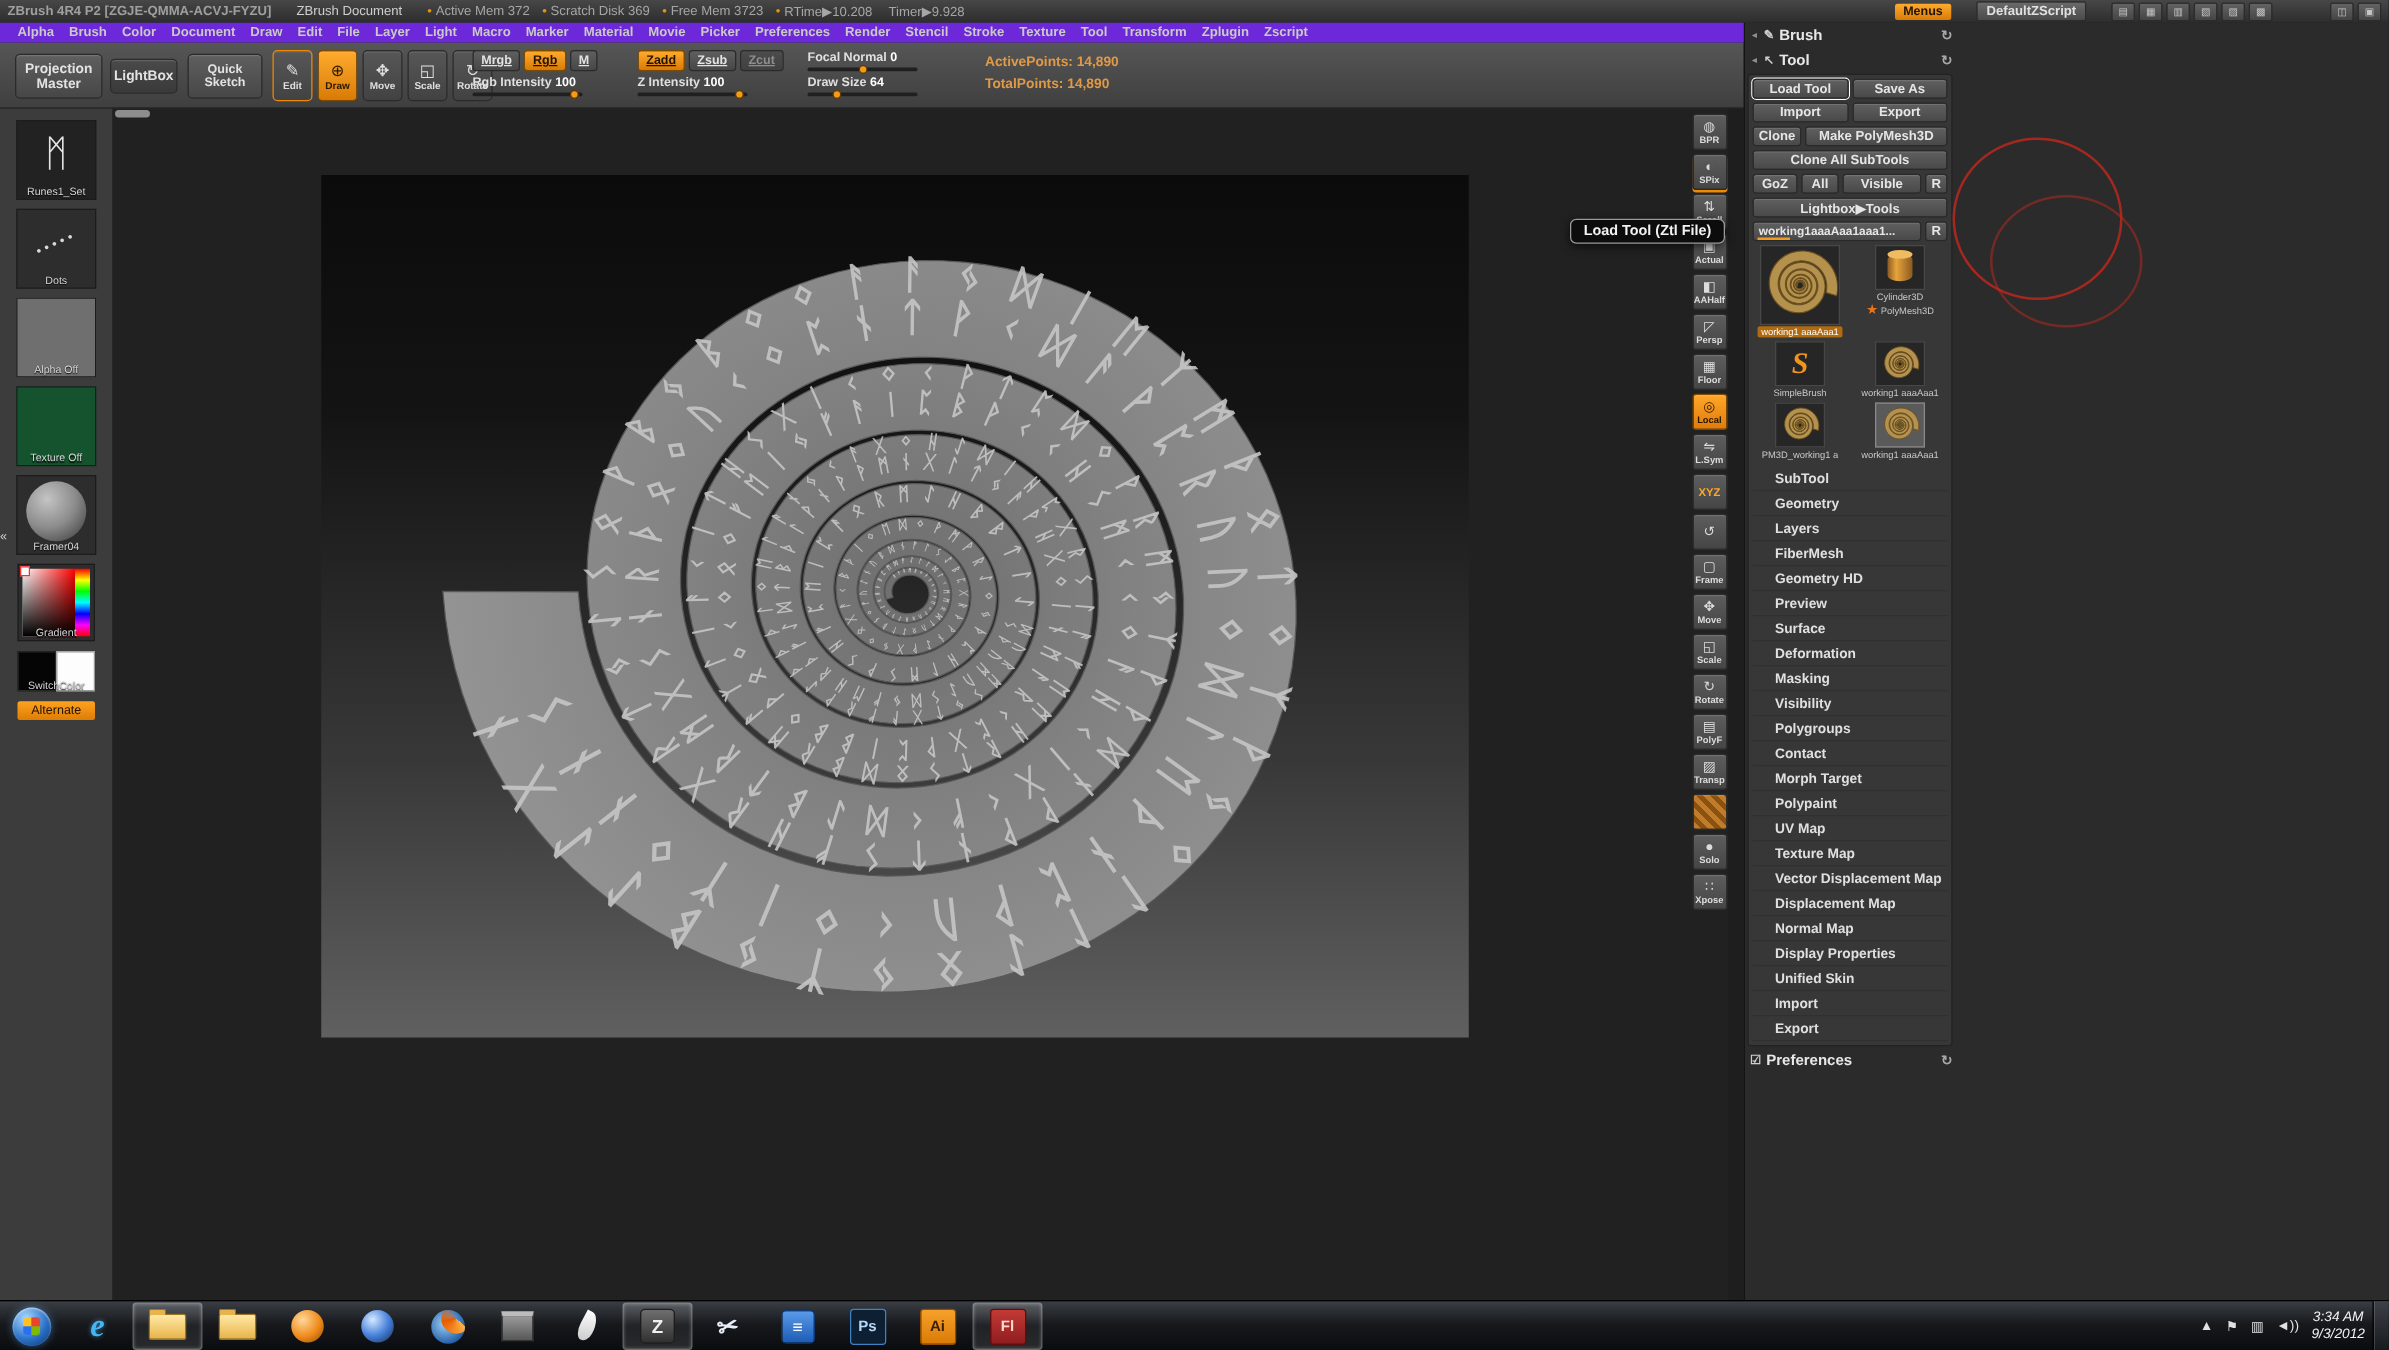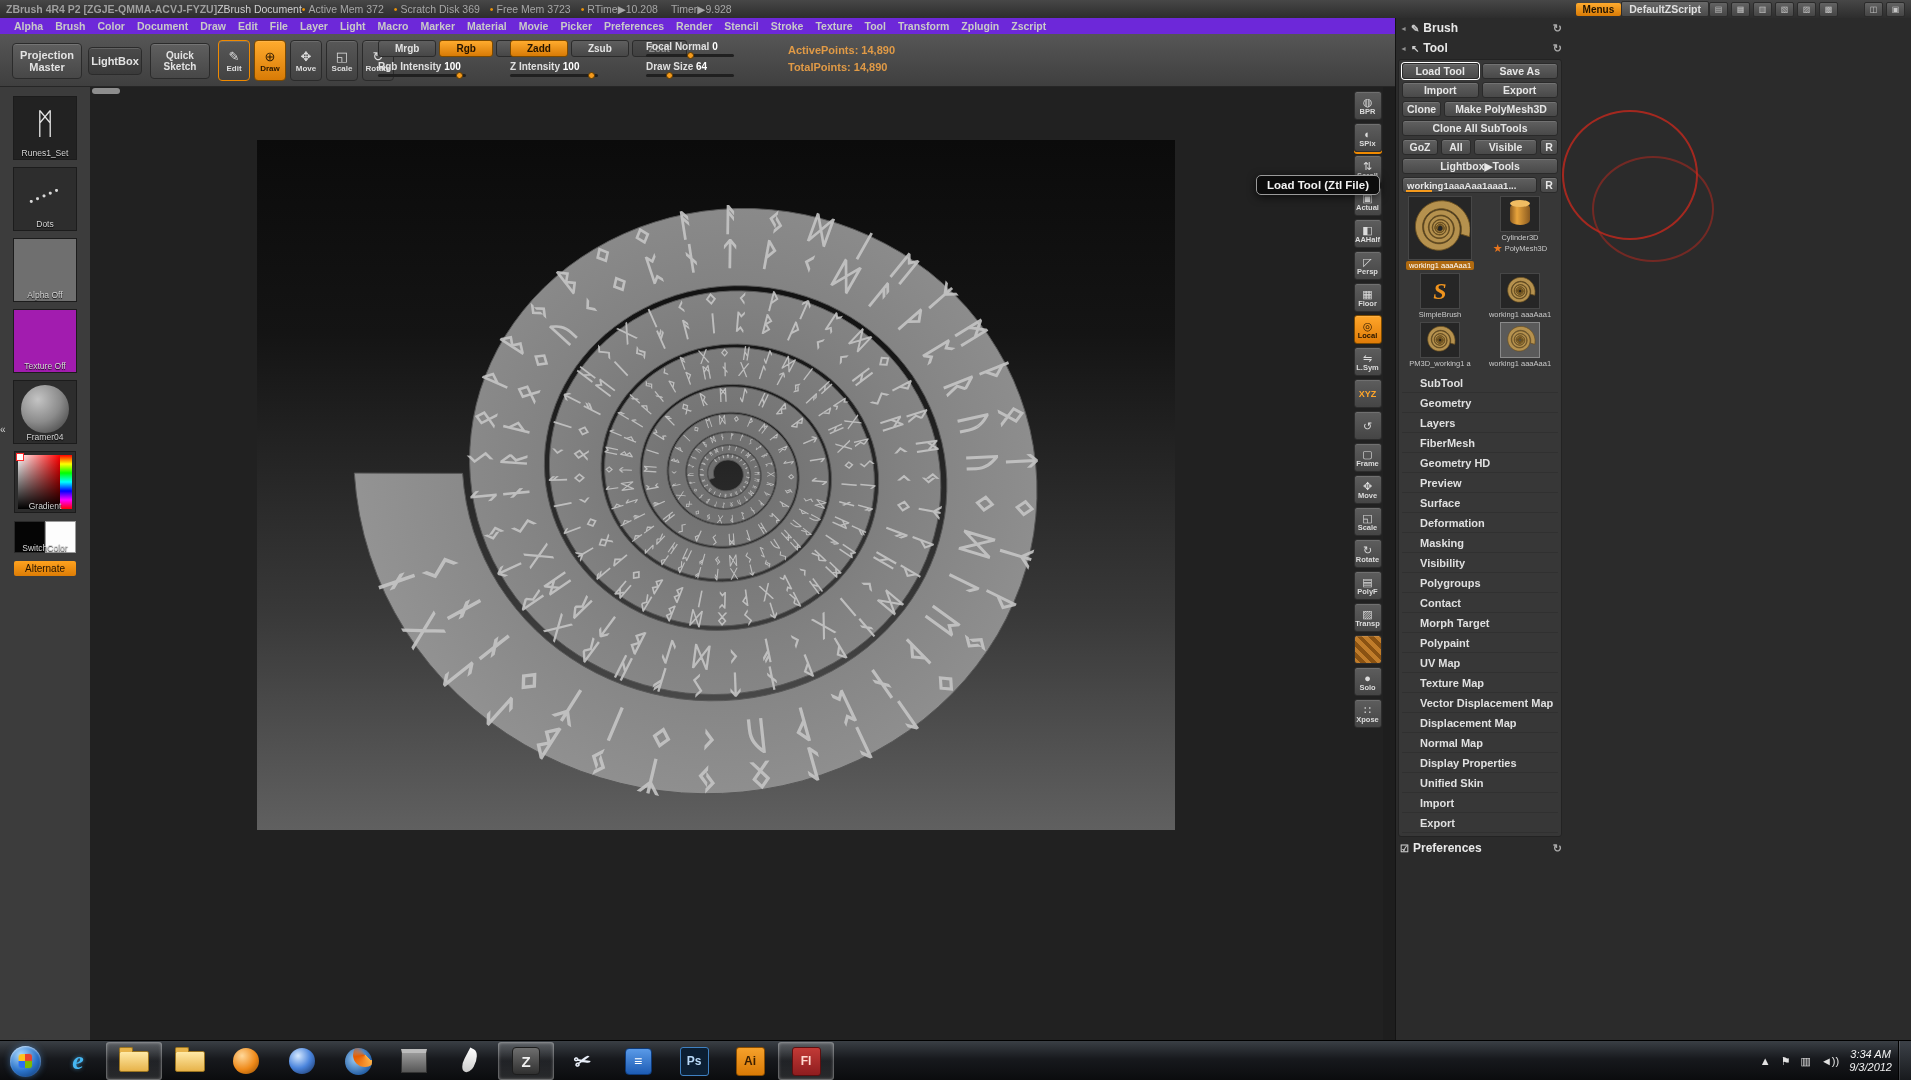--- a/index.html
+++ b/index.html
@@ -1,21 +1,21 @@
 <!DOCTYPE html>
 <html><head>
 <meta charset="utf-8">
 <style>
   html,body{margin:0;padding:0;}
   body{width:1911px;height:1080px;position:relative;overflow:hidden;background:#1e1e1e;
        font-family:"Liberation Sans",sans-serif;-webkit-font-smoothing:antialiased;}
 
   
   .titlebar{position:absolute;left:0;top:0;width:1911px;height:18px;box-sizing:border-box;
-    background:linear-gradient(#474747,#2d2d2d);display:flex;align-items:center;gap:0;
+    background:linear-gradient(#474747,#2d2d2d);display:flex;align-items:center;gap:20px;
     padding:0 6px;font-size:10.5px;color:#b9b9b9;z-index:20;}
   .tb-app{color:#9f9f9f;font-weight:bold;}
   .tb-doc{color:#cfcfcf;}
   .tb-stats{display:flex;gap:10px;}
   .stat{display:flex;gap:3px;color:#a6a6a6;}
   .stat .bul{color:#e8920a;}
   .tb-spacer{flex:1;}
   .menus-btn{background:linear-gradient(#ffab2e,#d87b06);color:#221400;font-weight:bold;
     padding:1px 7px;border-radius:2px;font-size:10px;}
   .zscript-btn{background:linear-gradient(#6a6a6a,#4a4a4a);color:#e0e0e0;font-weight:bold;
@@ -43,43 +43,43 @@
   .mode-btn{width:30px;height:39px;border-radius:4px;background:linear-gradient(#575757,#424242);
     border:1px solid #2b2b2b;display:flex;flex-direction:column;align-items:center;justify-content:center;
     color:#dedede;box-shadow:inset 0 1px 0 rgba(255,255,255,.12);}
   .mode-btn .mi{font-size:13px;line-height:15px;}
   .mode-btn .ml{font-size:8px;line-height:9px;font-weight:bold;}
   .mode-btn.m-edit{border:1px solid #f08a00;}
   .mode-btn.m-draw{background:linear-gradient(#ffab2e,#d87b06);color:#2a1700;border-color:#7c4a00;}
   .grp{position:absolute;}
   .grp-rgb{left:378px;top:6px;} .grp-z{left:510px;top:6px;} .grp-focal{left:646px;top:3px;}
   .mini-row{display:flex;gap:3px;}
-  .zb-sm{height:15px;padding:0 16px;font-size:10px;font-weight:bold;color:#e3e3e3;border-radius:3px;
-    background:linear-gradient(#5f5f5f,#474747);border:1px solid #2b2b2b;display:flex;align-items:center;}
+  .zb-sm{height:15px;padding:0 6px;font-size:10px;font-weight:bold;color:#e3e3e3;border-radius:3px;
+    background:linear-gradient(#5f5f5f,#474747);border:1px solid #2b2b2b;display:flex;align-items:center;text-decoration:underline;}
   .zb-sm.on{background:linear-gradient(#ffab2e,#d87b06);color:#241400;border-color:#7c4a00;}
   .zb-sm.dim{color:#8e8e8e;background:linear-gradient(#4c4c4c,#404040);}
   .slider{margin-top:4px;font-size:10px;font-weight:bold;color:#e0e0e0;}
   .slider b{color:#ffffff;}
   .track{width:88px;height:3px;background:#202020;margin-top:2px;position:relative;border-radius:2px;}
   .dot{position:absolute;top:-2px;width:7px;height:7px;background:#f59a1c;border:1px solid #5e3a00;
     border-radius:50%;box-sizing:border-box;}
   .points{position:absolute;left:788px;top:8px;font-size:11px;font-weight:bold;color:#e09a46;line-height:17px;}
 
   
   .left-panel{position:absolute;left:0;top:86px;width:90px;height:954px;background:#3c3c3c;
     display:flex;flex-direction:column;align-items:center;padding-top:10px;gap:7px;box-sizing:border-box;}
   .pal-box{width:62px;height:62px;background:#2d2d2d;border:1px solid #1c1c1c;position:relative;
     display:flex;align-items:center;justify-content:center;}
   .pal-cap{position:absolute;left:0;right:0;bottom:1px;text-align:center;font-size:8.5px;color:#d6d6d6;
     text-shadow:0 1px 1px #000;}
   .pal-brush{background:#222;}
   .rune-logo{font-size:30px;color:#e6e6e6;margin-top:-8px;}
   .dots-glyph{font-size:11px;letter-spacing:3px;color:#d8d8d8;transform:rotate(-24deg);margin-top:-8px;}
   .pal-alpha{background:#6f6f6f;}
-  .pal-texture{background:#a21caf;}
+  .pal-texture{background:#14532d;}
   .pal-material::before{content:"";width:48px;height:48px;border-radius:50%;margin-top:-6px;
     background:radial-gradient(circle at 35% 30%,#c4c4c4,#8b8b8b 50%,#3c3c3c 95%);}
   .pal-gradient{padding:2px;box-sizing:border-box;}
   .sv{position:absolute;left:3px;top:3px;width:42px;height:54px;
     background:linear-gradient(to top,#000,rgba(0,0,0,0)),linear-gradient(to right,#fff,#f00);}
   .hue{position:absolute;right:3px;top:3px;width:12px;height:54px;
     background:linear-gradient(#f00,#ff0,#0f0,#0ff,#00f,#f0f,#f00);}
   .sv-marker{position:absolute;left:1px;top:1px;width:6px;height:6px;border:1px solid #ff2a2a;background:#fff;}
   .pal-switch{background:transparent;border:none;height:34px;}
   .sw-black{width:30px;height:30px;background:#050505;border:1px solid #2a2a2a;}

